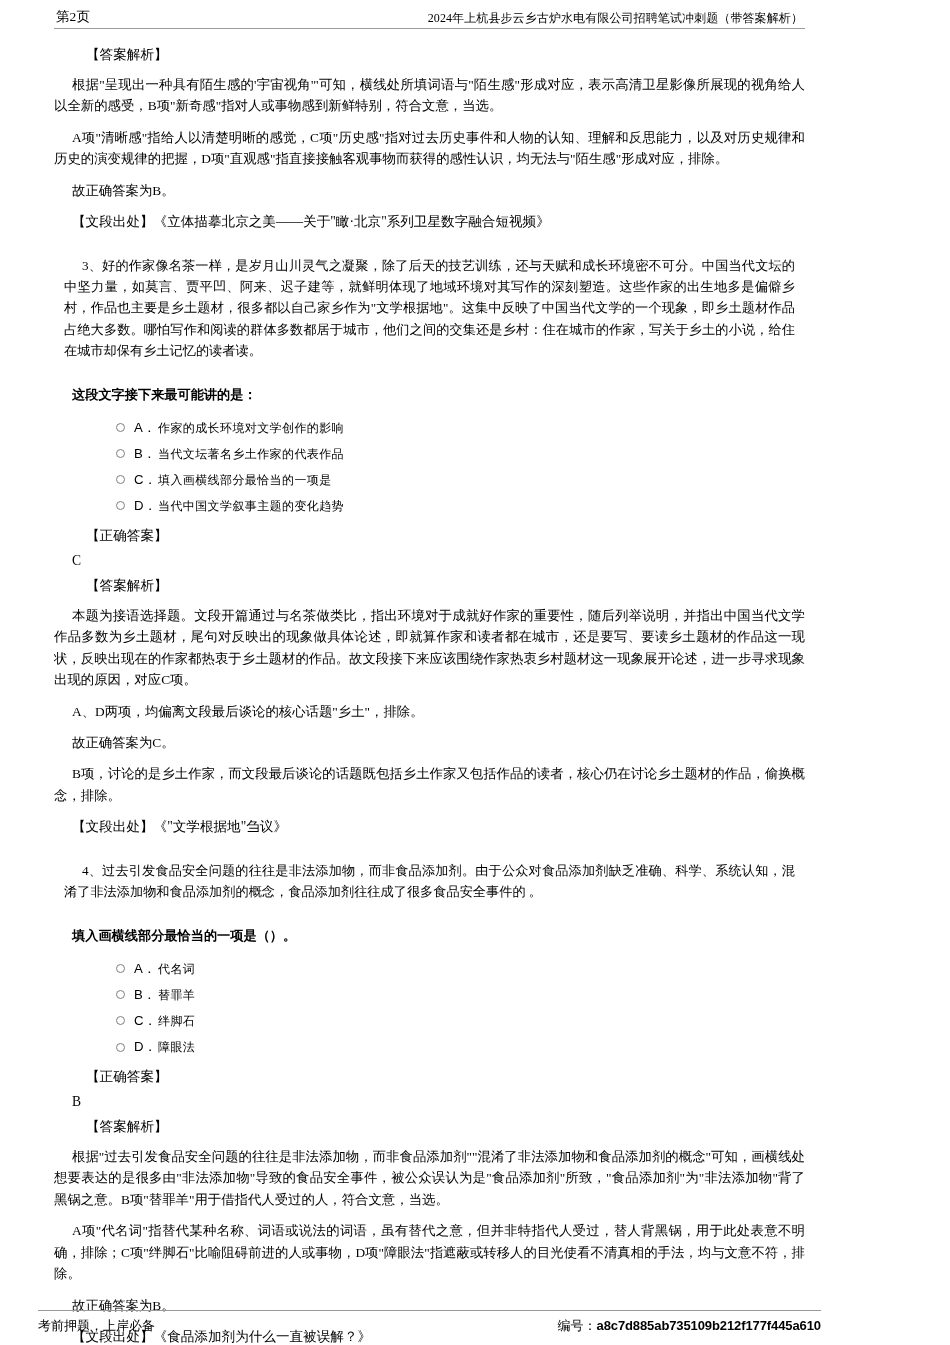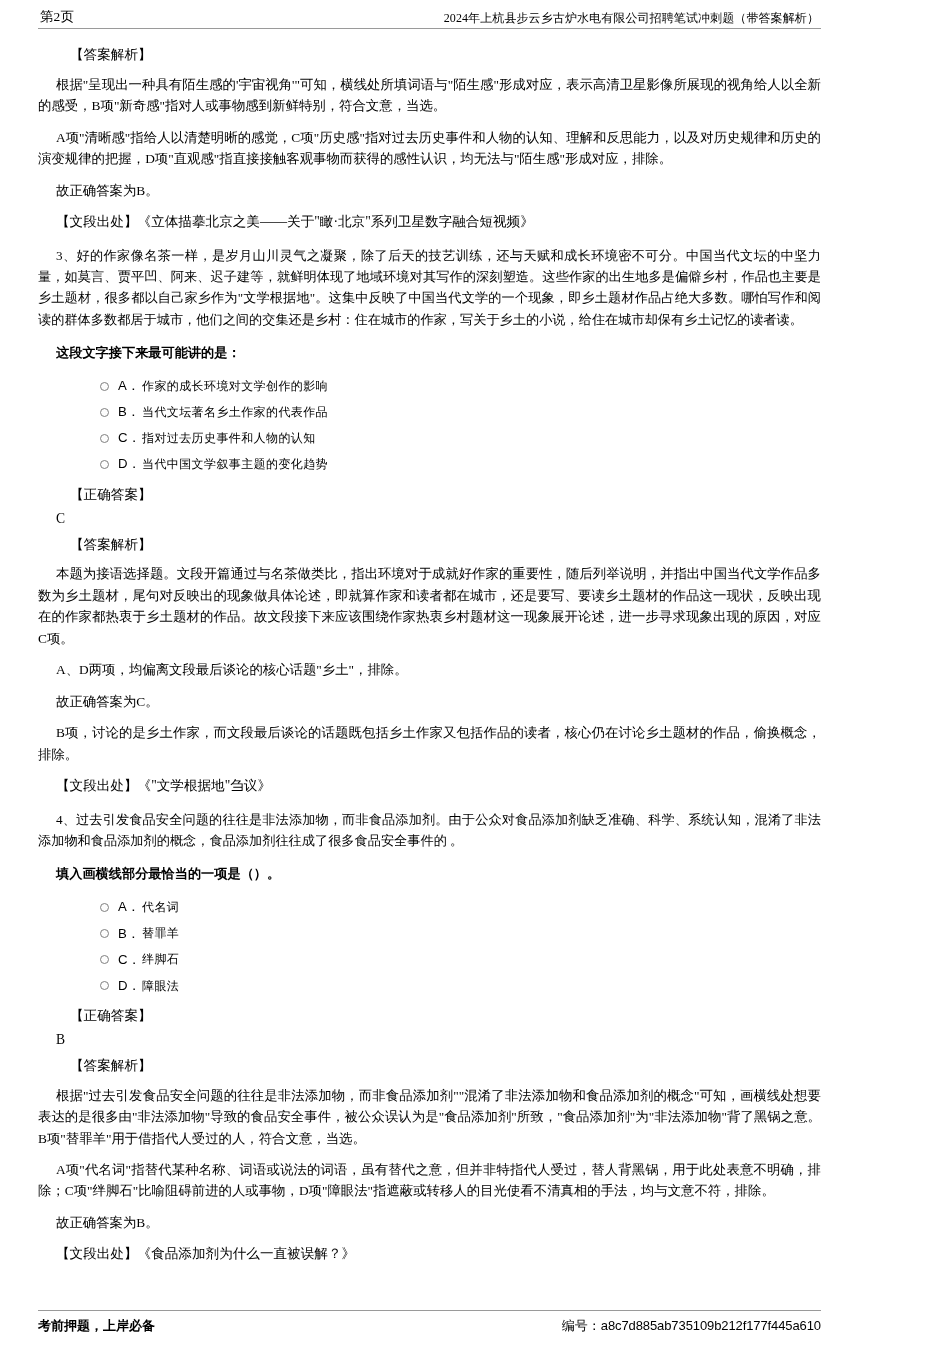--- a/index.html
+++ b/index.html
@@ -13,21 +13,21 @@
     font-family: "Liberation Serif", "DejaVu Serif", serif;
     color: #000000;
     position: relative;
     overflow: hidden;
   }
   .page {
     position: relative;
     width: 859px;
     height: 1345px;
     box-sizing: border-box;
-    padding: 0 38px;
+    padding: 0 54px;
   }
 
   
   .header {
     display: flex;
     align-items: flex-end;
     justify-content: space-between;
     padding: 9px 2px 3px 2px;
     border-bottom: 1px solid #9a9a9a;
     font-size: 13.5px;
@@ -64,21 +64,21 @@
   .para {
     margin: 0;
     padding: 5px 0 5px 0;
     font-size: 13.4px;
     line-height: 1.6;
     text-align: justify;
     text-justify: inter-ideograph;
     text-indent: 18px;
   }
   .qstem {
-    margin: 0;
+    margin: 10px;
     padding: 6px 0 4px 0;
     font-size: 13.2px;
     line-height: 1.62;
     text-align: justify;
     text-justify: inter-ideograph;
     text-indent: 18px;
   }
   .prompt {
     margin: 0;
     padding: 9px 0 6px 0;
@@ -131,25 +131,26 @@
     left: 38px;
     right: 38px;
     bottom: 10px;
     border-top: 1px solid #9a9a9a;
     padding-top: 6px;
     display: flex;
     align-items: center;
     justify-content: space-between;
     font-size: 13px;
   }
-  .footer-left { white-space: nowrap; font-weight: bold; }
+  .footer-left { white-space: nowrap; }
   .footer-right { white-space: nowrap; }
   .footer-code {
     font-family: "Liberation Sans", sans-serif;
     letter-spacing: -0.1px;
+    font-weight: bold;
   }
 </style>
 </head>
 <body>
 
 <div class="page">
 
   <div class="header">
     <div class="header-left">第2页</div>
     <div class="header-right">2024年上杭县步云乡古炉水电有限公司招聘笔试冲刺题（带答案解析）</div>
@@ -173,21 +174,21 @@
         <span class="opt-text">作家的成长环境对文学创作的影响</span>
       </div>
       <div class="option-row">
         <span class="radio"></span>
         <span class="opt-letter">B．</span>
         <span class="opt-text">当代文坛著名乡土作家的代表作品</span>
       </div>
       <div class="option-row">
         <span class="radio"></span>
         <span class="opt-letter">C．</span>
-        <span class="opt-text">指对过去历史事件和人物的认知</span>
+        <span class="opt-text">填入画横线部分最恰当的一项是</span>
       </div>
       <div class="option-row">
         <span class="radio"></span>
         <span class="opt-letter">D．</span>
         <span class="opt-text">当代中国文学叙事主题的变化趋势</span>
       </div>
     </div>
 
     <div class="label-line">【正确答案】</div>
     <div class="answer-letter">C</div>

